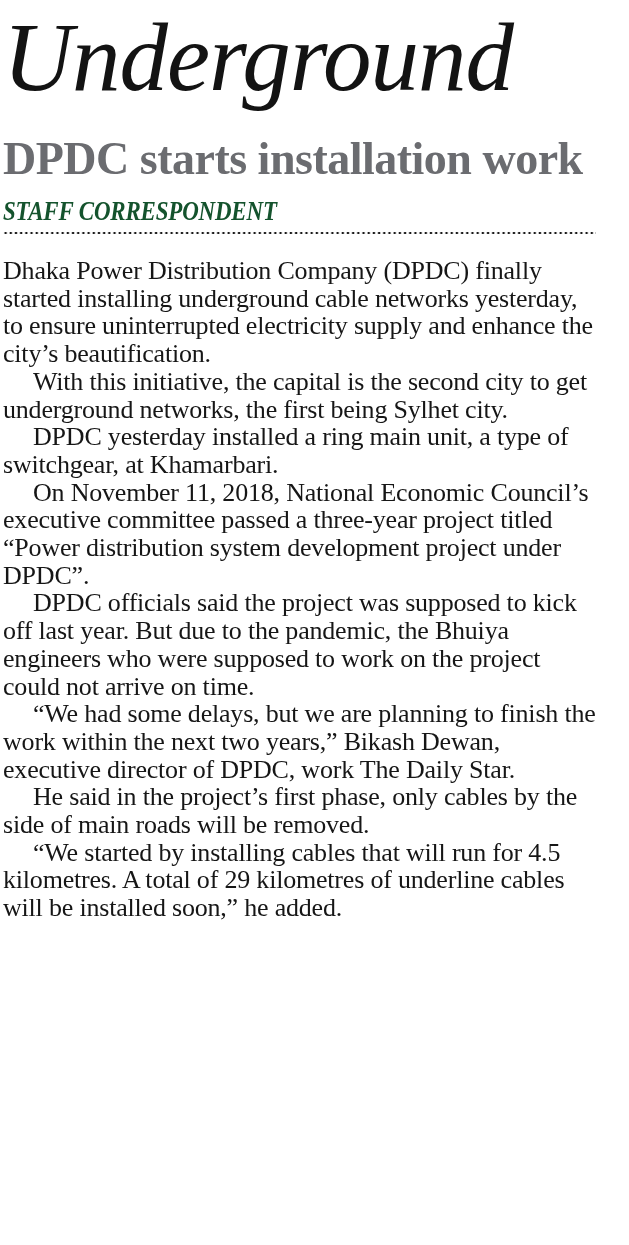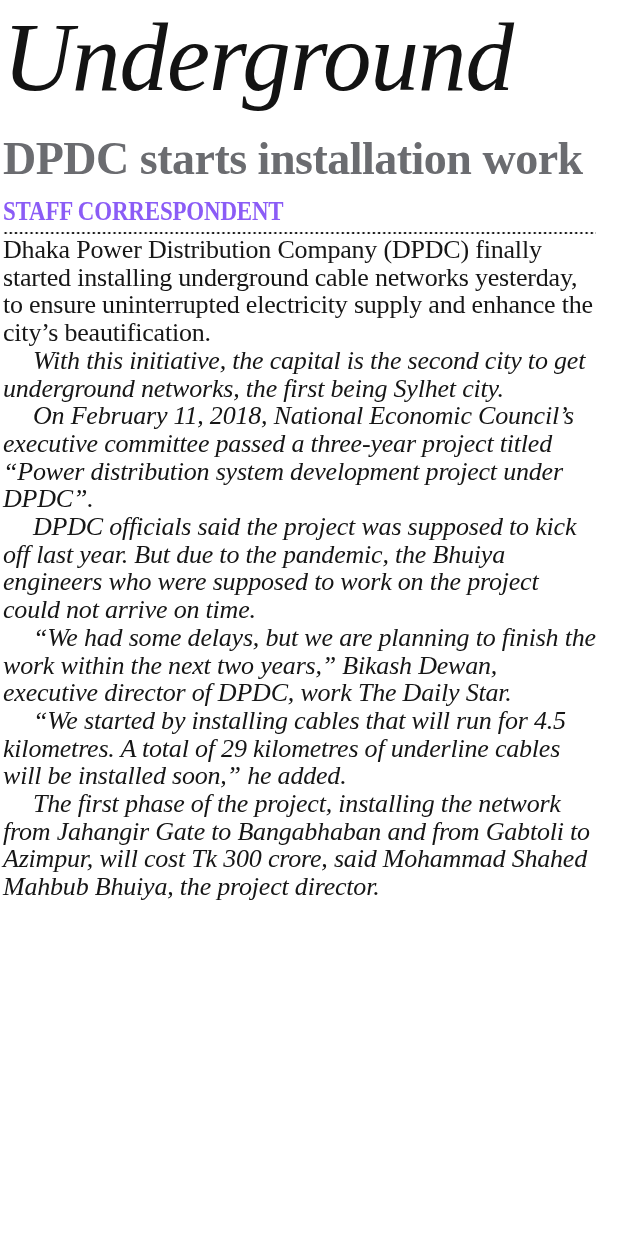--- a/index.html
+++ b/index.html
@@ -41,54 +41,54 @@
     color: #6b6c70;
   }
   .sh-line { display: block; white-space: nowrap; }
   
   .byline {
     margin: 13px 0 0 0;
     font-family: "Liberation Serif", serif;
     font-weight: 700;
     font-size: 27px;
     line-height: 24px;
-    color: #8b5cf6;
+    color: #14532d;
     white-space: nowrap;
+    font-style: italic;
   }
   .byline-inner {
     display: inline-block;
     transform: scaleX(0.85);
     transform-origin: 0 50%;
     letter-spacing: -0.2px;
   }
   
   .dotted-divider {
     margin-top: 8px;
     height: 4px;
     background-image: radial-gradient(circle, #1a1a1a 1.25px, rgba(0,0,0,0) 1.45px);
     background-size: 5.2px 4px;
     background-position: 0 50%;
     background-repeat: repeat-x;
   }
   
   .article-body {
-    margin-top: 1px;
+    margin-top: 22px;
   }
   .article-body p {
     margin: 0;
     font-family: "Liberation Serif", serif;
     font-size: 26px;
     line-height: 27.7px;
     letter-spacing: -0.2px;
     color: #161616;
     text-align: left;
   }
   .article-body p.ind {
     text-indent: 30px;
-    font-style: italic;
   }
 </style>
 </head>
 <body>
 
 <div class="article">
 
   <h1 class="headline">
     <span class="hl-line">Underground</span>
   </h1>
@@ -99,20 +99,21 @@
 
   <div class="byline">
     <span class="byline-inner">STAFF CORRESPONDENT</span>
   </div>
 
   <div class="dotted-divider"></div>
 
   <div class="article-body">
     <p>Dhaka Power Distribution Company (DPDC) finally started installing underground cable networks yesterday, to ensure uninterrupted electricity supply and enhance the city’s beautification.</p>
     <p class="ind">With this initiative, the capital is the second city to get underground networks, the first being Sylhet city.</p>
-    <p class="ind">On February 11, 2018, National Economic Council’s executive committee passed a three-year project titled “Power distribution system development project under DPDC”.</p>
+    <p class="ind">DPDC yesterday installed a ring main unit, a type of switchgear, at Khamarbari.</p>
+    <p class="ind">On November 11, 2018, National Economic Council’s executive committee passed a three-year project titled “Power distribution system development project under DPDC”.</p>
     <p class="ind">DPDC officials said the project was supposed to kick off last year. But due to the pandemic, the Bhuiya engineers who were supposed to work on the project could not arrive on time.</p>
     <p class="ind">“We had some delays, but we are planning to finish the work within the next two years,” Bikash Dewan, executive director of DPDC, work The Daily Star.</p>
+    <p class="ind">He said in the project’s first phase, only cables by the side of main roads will be removed.</p>
     <p class="ind">“We started by installing cables that will run for 4.5 kilometres. A total of 29 kilometres of underline cables will be installed soon,” he added.</p>
-    <p class="ind">The first phase of the project, installing the network from Jahangir Gate to Bangabhaban and from Gabtoli to Azimpur, will cost Tk 300 crore, said Mohammad Shahed Mahbub Bhuiya, the project director.</p>
   </div>
 
 </div>
 
 </body></html>

